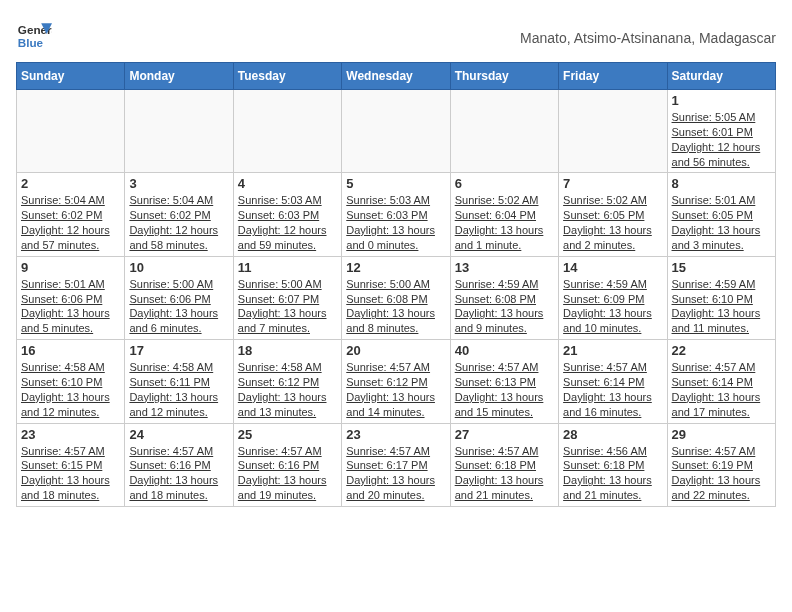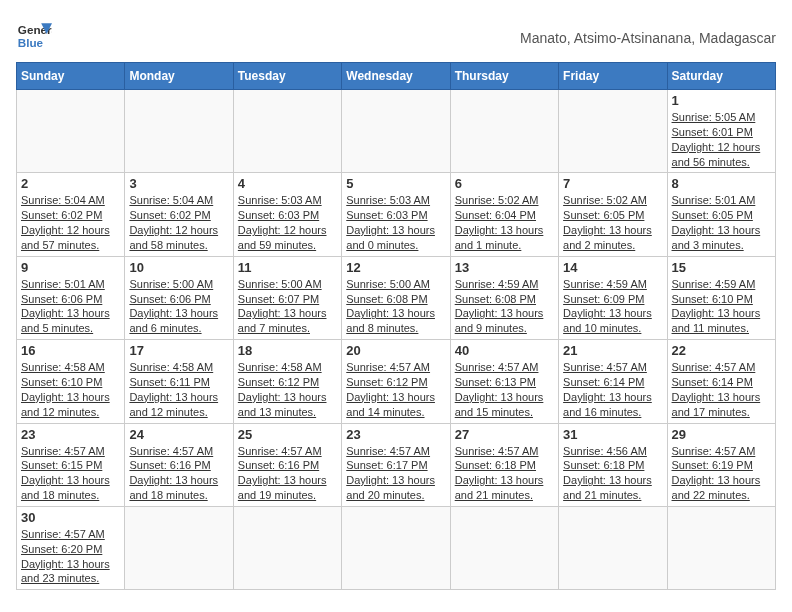--- a/index.html
+++ b/index.html
@@ -278,40 +278,26 @@
 Sunset: 6:17 PM
 Daylight: 13 hours and 20 minutes.</div>
         </td>
         <td>
           <div class="day-number">27</div>
           <div class="day-info">Sunrise: 4:57 AM
 Sunset: 6:18 PM
 Daylight: 13 hours and 21 minutes.</div>
         </td>
         <td>
-          <div class="day-number">31</div>
+          <div class="day-number">28</div>
           <div class="day-info">Sunrise: 4:56 AM
 Sunset: 6:18 PM
 Daylight: 13 hours and 21 minutes.</div>
         </td>
         <td>
           <div class="day-number">29</div>
           <div class="day-info">Sunrise: 4:57 AM
 Sunset: 6:19 PM
 Daylight: 13 hours and 22 minutes.</div>
         </td>
-      </tr>
-      <tr class="last-row">
-        <td>
-          <div class="day-number">30</div>
-          <div class="day-info">Sunrise: 4:57 AM
-Sunset: 6:20 PM
-Daylight: 13 hours and 23 minutes.</div>
-        </td>
-        <td class="empty-cell"></td>
-        <td class="empty-cell"></td>
-        <td class="empty-cell"></td>
-        <td class="empty-cell"></td>
-        <td class="empty-cell"></td>
-        <td class="empty-cell"></td>
       </tr>
     </tbody>
 </table>
 
 </body></html>

